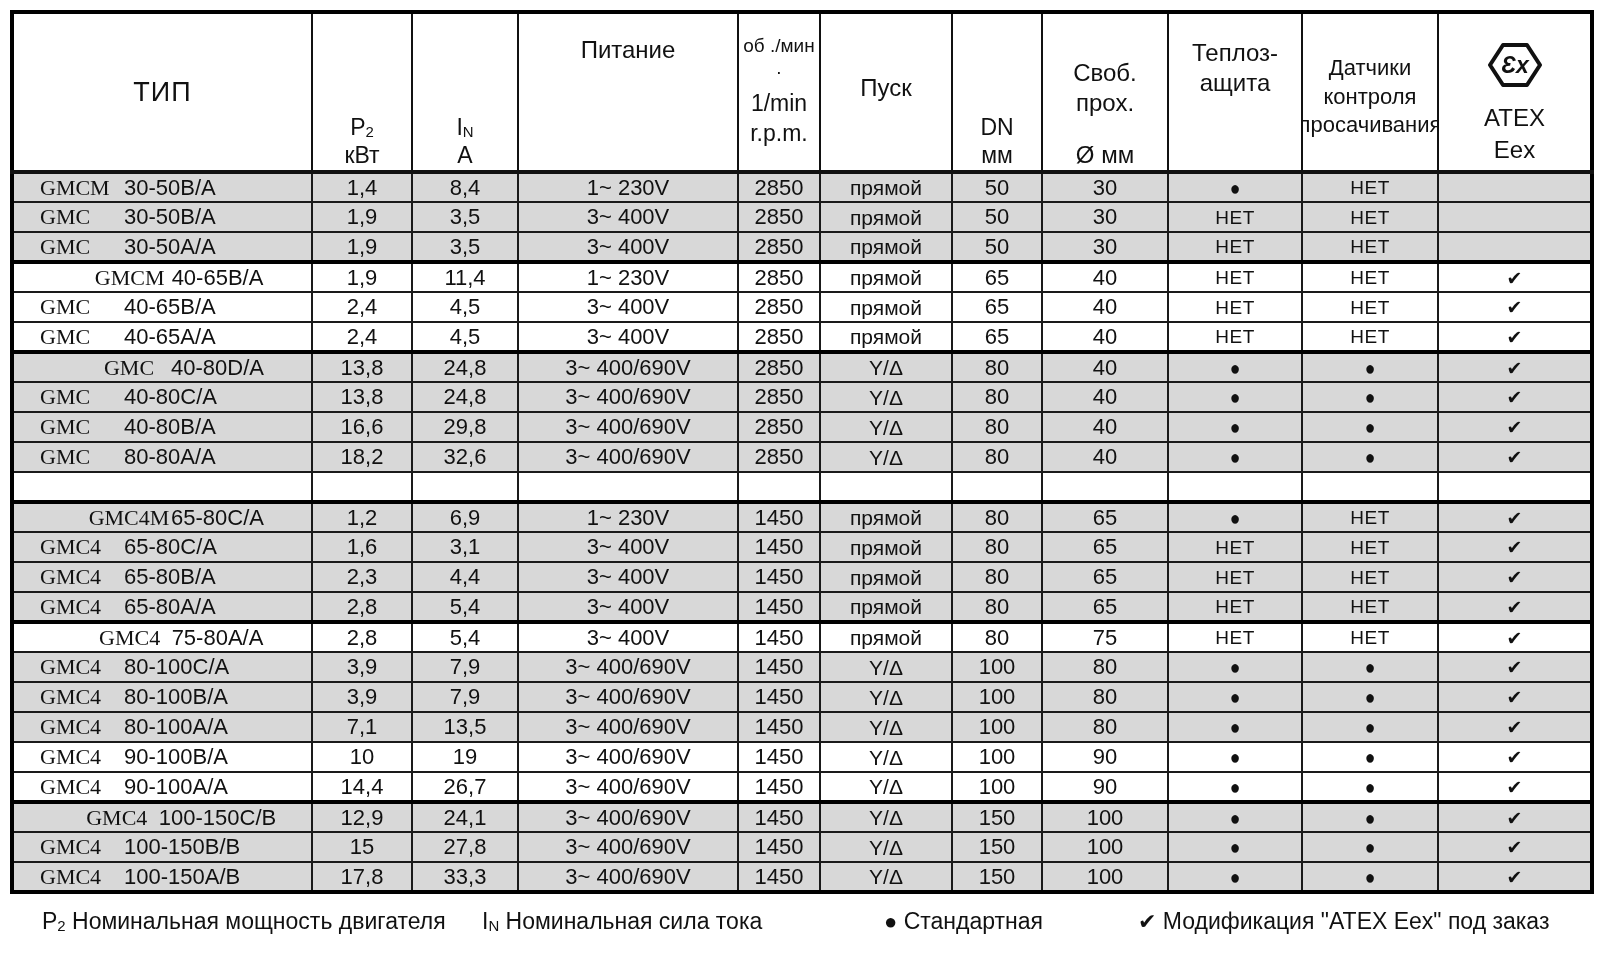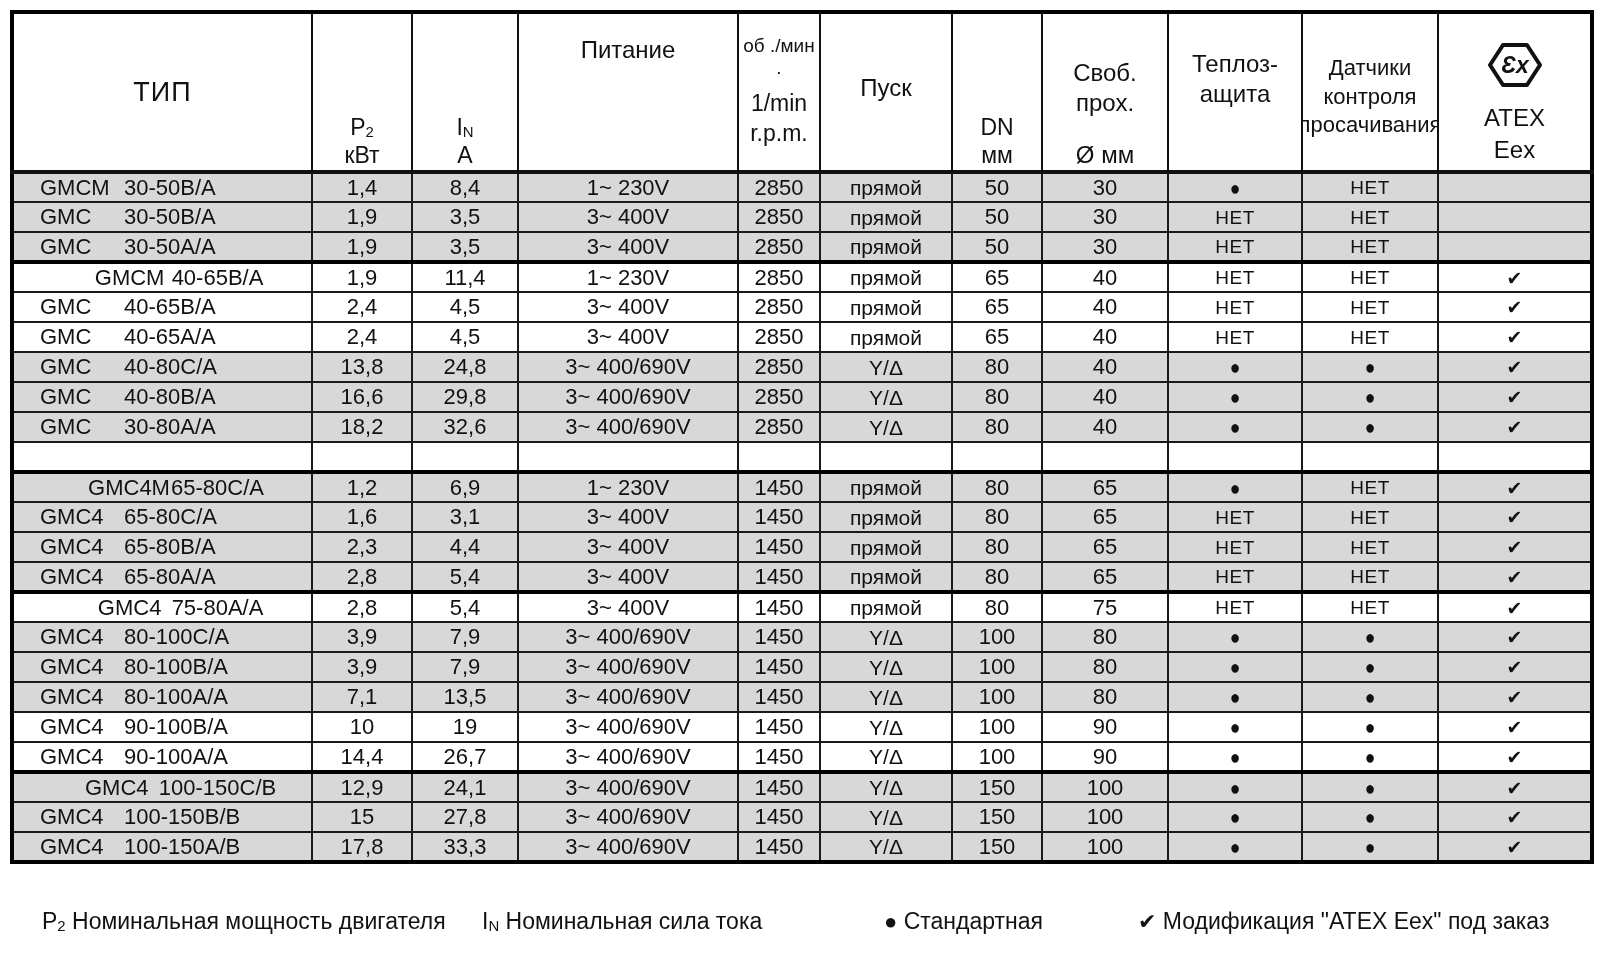--- a/index.html
+++ b/index.html
@@ -26,32 +26,32 @@
   }
   tr.gray td{background:#d8d8d8;}
   tr.white td{background:#ffffff;}
   tr.sep td{border-top-width:4px;border-top-color:#000;text-align:center;}
   tr.empty td{height:30px;}
   .hcell{display:flex;flex-direction:column;align-items:center;height:100%;}
   .h-tip{justify-content:center;font-size:27px;letter-spacing:1px;}
   .h-bot{justify-content:flex-end;padding-bottom:10px;font-size:23px;line-height:1.25;}
   .h-top{justify-content:flex-start;padding-top:20px;font-size:24px;line-height:1.3;}
   .h-start{justify-content:flex-start;padding-top:60px;font-size:24px;}
-  .h-thermal{justify-content:flex-start;padding-top:35px;font-size:24px;line-height:1.25;}
+  .h-thermal{justify-content:flex-start;padding-top:24px;font-size:24px;line-height:1.25;}
   .h-leak{justify-content:flex-start;padding-top:40px;font-size:22px;line-height:1.3;}
   .h-rpm{justify-content:center;padding-bottom:8px;}
   .rpm-ru{font-size:19px;margin-bottom:10px;}
   .rpm-en{font-size:23px;line-height:1.3;}
   .h-free{justify-content:flex-end;padding-bottom:8px;font-size:24px;line-height:1.25;}
   .free-gap{height:22px;}
   .h-atex{justify-content:flex-start;padding-top:26px;font-size:24px;line-height:1.35;}
   .h-atex svg{margin-bottom:12px;}
   sub.sb{font-size:65%;vertical-align:-0.12em;}
   .c-type{text-align:left;padding-left:26px;}
-  .c-type .series{display:inline-block;width:84px;}
+  .c-type .series{display:inline-block;width:84px;font-family:Liberation Serif, serif;}
   td.small{font-size:18px;}
   td.net{font-size:19px;letter-spacing:.5px;}
   td.c-start{font-size:21px;}
   .dot{display:inline-block;font-size:20px;transform:scaleX(.88);}
   .check{font-size:19px;font-weight:bold;}
   #legend{position:absolute;top:900px;left:12px;width:1600px;height:45px;font-size:23px;}
   #legend .li{position:absolute;top:8px;white-space:nowrap;}
   #li-p2{left:30px;}
   #li-in{left:470px;}
   #li-dot{left:872px;}
@@ -223,20 +223,33 @@
         <td class="c-num">4,5</td>
         <td class="c-power">3~ 400V</td>
         <td class="c-rpm">2850</td>
         <td class="c-start small">прямой</td>
         <td class="c-num">65</td>
         <td class="c-num">40</td>
         <td class="c-sym net">НЕТ</td>
         <td class="c-sym net">НЕТ</td>
         <td class="c-sym"><span class="check">✔</span></td>
       </tr>
+      <tr class="gray sep">
+        <td class="c-type"><span class="series">GMC</span><span class="model">40-80D/A</span></td>
+        <td class="c-num">13,8</td>
+        <td class="c-num">24,8</td>
+        <td class="c-power">3~ 400/690V</td>
+        <td class="c-rpm">2850</td>
+        <td class="c-start">Y/Δ</td>
+        <td class="c-num">80</td>
+        <td class="c-num">40</td>
+        <td class="c-sym"><span class="dot">●</span></td>
+        <td class="c-sym"><span class="dot">●</span></td>
+        <td class="c-sym"><span class="check">✔</span></td>
+      </tr>
       <tr class="gray">
         <td class="c-type"><span class="series">GMC</span><span class="model">40-80C/A</span></td>
         <td class="c-num">13,8</td>
         <td class="c-num">24,8</td>
         <td class="c-power">3~ 400/690V</td>
         <td class="c-rpm">2850</td>
         <td class="c-start">Y/Δ</td>
         <td class="c-num">80</td>
         <td class="c-num">40</td>
         <td class="c-sym"><span class="dot">●</span></td>
@@ -250,21 +263,21 @@
         <td class="c-power">3~ 400/690V</td>
         <td class="c-rpm">2850</td>
         <td class="c-start">Y/Δ</td>
         <td class="c-num">80</td>
         <td class="c-num">40</td>
         <td class="c-sym"><span class="dot">●</span></td>
         <td class="c-sym"><span class="dot">●</span></td>
         <td class="c-sym"><span class="check">✔</span></td>
       </tr>
       <tr class="gray">
-        <td class="c-type"><span class="series">GMC</span><span class="model">30-80A/A</span></td>
+        <td class="c-type"><span class="series">GMC</span><span class="model">80-80A/A</span></td>
         <td class="c-num">18,2</td>
         <td class="c-num">32,6</td>
         <td class="c-power">3~ 400/690V</td>
         <td class="c-rpm">2850</td>
         <td class="c-start">Y/Δ</td>
         <td class="c-num">80</td>
         <td class="c-num">40</td>
         <td class="c-sym"><span class="dot">●</span></td>
         <td class="c-sym"><span class="dot">●</span></td>
         <td class="c-sym"><span class="check">✔</span></td>

